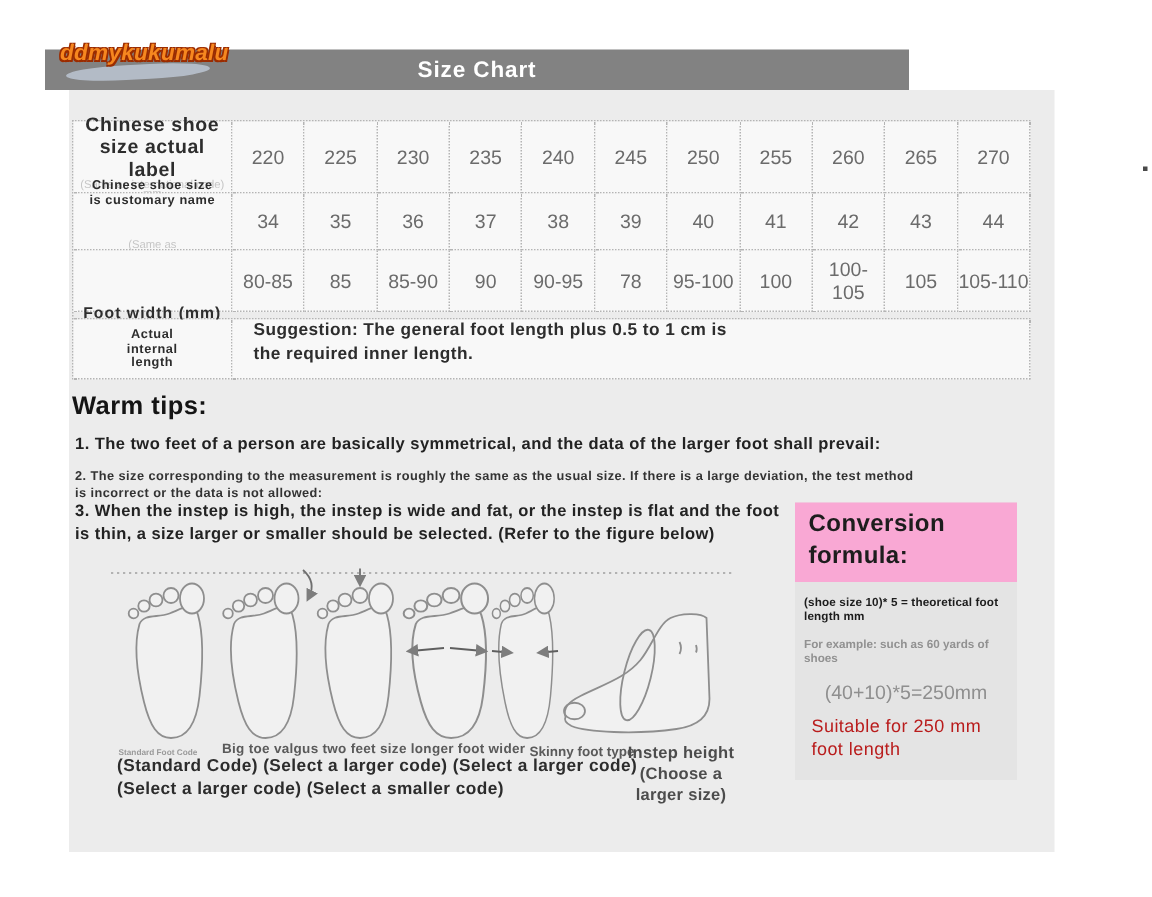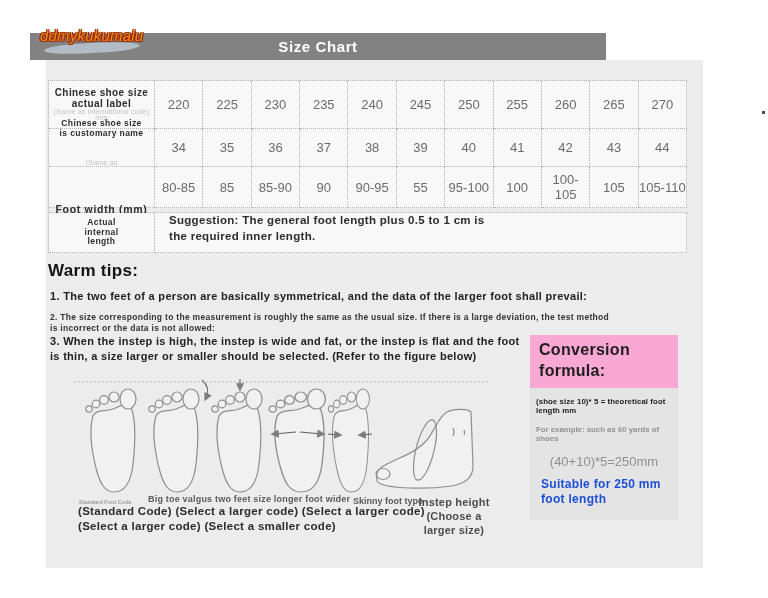--- a/index.html
+++ b/index.html
@@ -11,21 +11,21 @@
 
   
   .panel { position:absolute; left:46px; top:60px; width:657px; height:508px; background:#ececec; }
   .hbar {
     position:absolute; left:30px; top:33px; width:576px; height:27px; background:#828282;
     color:#fff; font-weight:bold; font-size:15px; line-height:27px; text-align:center;
     letter-spacing:.6px; z-index:3;
   }
   .logo {
     position:absolute; left:40px; top:27px; z-index:5;
-    font-size:15px; font-weight:normal; font-style:italic; color:#f6871f; letter-spacing:.2px;
+    font-size:15px; font-weight:bold; font-style:italic; color:#f6871f; letter-spacing:.2px;
     text-shadow:-1px -1px 0 #9b2c00, 1px -1px 0 #9b2c00, -1px 1px 0 #9b2c00, 1px 1px 0 #9b2c00;
   }
   .swoosh {
     position:absolute; left:44px; top:43px; width:96px; height:10px; background:#bcc6d2;
     border-radius:50% / 60%; transform:rotate(-3deg); opacity:.85; z-index:4;
   }
   .stray { position:absolute; left:762px; top:111px; width:3px; height:3px; background:#4a4a4a; }
 
   
   .size-table { position:absolute; left:48px; top:80px; width:639px; border-left:1px dotted #b4b4b4; border-top:1px dotted #b4b4b4; z-index:2; }
@@ -35,21 +35,21 @@
   .cell, .lcell {
     background:#f8f8f8; border-right:1px dotted #b4b4b4; border-bottom:1px dotted #b4b4b4;
     display:flex; flex-direction:column; align-items:center; justify-content:center; text-align:center;
   }
   .cell { font-size:13px; color:#6b6b6b; }
   .r1 .cell, .r1 .lcell { height:48px; }
   .r2 .cell, .r2 .lcell { height:38px;gap:24px; }
   .r3 .cell, .r3 .lcell { height:41px; }
   .r4 .cell, .r4 .lcell { height:40px; }
   .lbold { font-weight:bold; color:#2d2d2d; line-height:1.15; letter-spacing:.4px; }
-  .r1 .lbold { font-size:10px; width:96px; }
+  .r1 .lbold { font-size:13px; width:96px; }
   .r2 .lbold { font-size:8.5px; width:86px; }
   .r3 .lbold { font-size:10.5px; letter-spacing:.7px;margin-top:44px; }
   .r4 .lbold { font-size:8.5px; width:62px; }
   .lfaint { font-size:7.5px; color:#c5c5c5; line-height:1.1; margin-top:-2px; width:100px; }
   .r2 .lfaint { width:60px; margin-top:-4px; }
   .sugg {
     align-items:flex-start; justify-content:flex-start; text-align:left; padding-left:14px;
     font-weight:bold; font-size:11.5px; color:#2d2d2d; line-height:1.35; letter-spacing:.3px;
   }
   .sugg span { display:block; max-width:330px; }
@@ -60,21 +60,21 @@
   .tip1 { left:50px; top:290px; font-size:11px; width:620px; }
   .tip2 { left:50px; top:312px; font-size:8.5px; width:560px; line-height:1.3; color:#333; }
   .tip3 { left:50px; top:334px; font-size:11px; width:478px; line-height:1.35; }
 
   
   .conv { position:absolute; left:530px; top:335px; width:148px; background:#e4e4e4; z-index:2; padding-bottom:12px; }
   .conv-head { background:#f9a8d4; font-weight:bold; font-size:16px; color:#1d1d1d; padding:5px 9px 6px; line-height:1.3; white-space:pre-line; letter-spacing:.3px; }
   .conv-formula { font-weight:bold; font-size:7.8px; color:#1d1d1d; padding:9px 6px 0; letter-spacing:.1px; }
   .conv-example { font-weight:bold; font-size:7.8px; color:#919191; padding:10px 6px 0; }
   .conv-eq { font-size:13px; color:#8f8f8f; text-align:center; padding-top:11px; }
-  .conv-result { font-weight:bold; font-size:12px; color:#1d4ed8; padding:8px 11px 0; line-height:1.3; letter-spacing:.3px; }
+  .conv-result { font-weight:normal; font-size:12px; color:#b91c1c; padding:8px 11px 0; line-height:1.3; letter-spacing:.3px; }
 
   
   .feet-svg { position:absolute; left:70px; top:374px; z-index:2; }
   .cap { position:absolute; font-weight:bold; color:#5a5a5a; z-index:2; }
   .cap-tiny { left:79px; top:499px; font-size:5.5px; color:#9a9a9a; }
   .cap-mid { left:148px; top:494px; font-size:9px; letter-spacing:.2px; }
   .cap-skinny { left:353px; top:496px; font-size:9px; }
   .advice { position:absolute; left:78px; font-size:11.5px; font-weight:bold; color:#2c2c2c; letter-spacing:.3px; z-index:2; }
   .advice1 { top:505px; }
   .advice2 { top:520px; }
@@ -105,21 +105,21 @@
     <div class="lcell">
       <div class="lbold">Chinese shoe size is customary name</div>
       <div class="lfaint">(Same as European Code)</div>
     </div>
     <div data-repeat="size_table.rows.1.values"><div class="cell">34</div><div class="cell">35</div><div class="cell">36</div><div class="cell">37</div><div class="cell">38</div><div class="cell">39</div><div class="cell">40</div><div class="cell">41</div><div class="cell">42</div><div class="cell">43</div><div class="cell">44</div></div>
   </div>
   <div class="srow r3">
     <div class="lcell">
       <div class="lbold">Foot width (mm)</div>
     </div>
-    <div data-repeat="size_table.rows.2.values"><div class="cell">80-85</div><div class="cell">85</div><div class="cell">85-90</div><div class="cell">90</div><div class="cell">90-95</div><div class="cell">55</div><div class="cell">95-100</div><div class="cell">100</div><div class="cell">100-105</div><div class="cell">105</div><div class="cell">105-110</div></div>
+    <div data-repeat="size_table.rows.2.values"><div class="cell">80-85</div><div class="cell">85</div><div class="cell">85-90</div><div class="cell">90</div><div class="cell">90-95</div><div class="cell">78</div><div class="cell">95-100</div><div class="cell">100</div><div class="cell">100-105</div><div class="cell">105</div><div class="cell">105-110</div></div>
   </div>
   <div class="srow r4">
     <div class="lcell">
       <div class="lbold">Actual internal length</div>
     </div>
     <div class="cell sugg">
       <span>Suggestion: The general foot length plus 0.5 to 1 cm is the required inner length.</span>
     </div>
   </div>
 </div>

